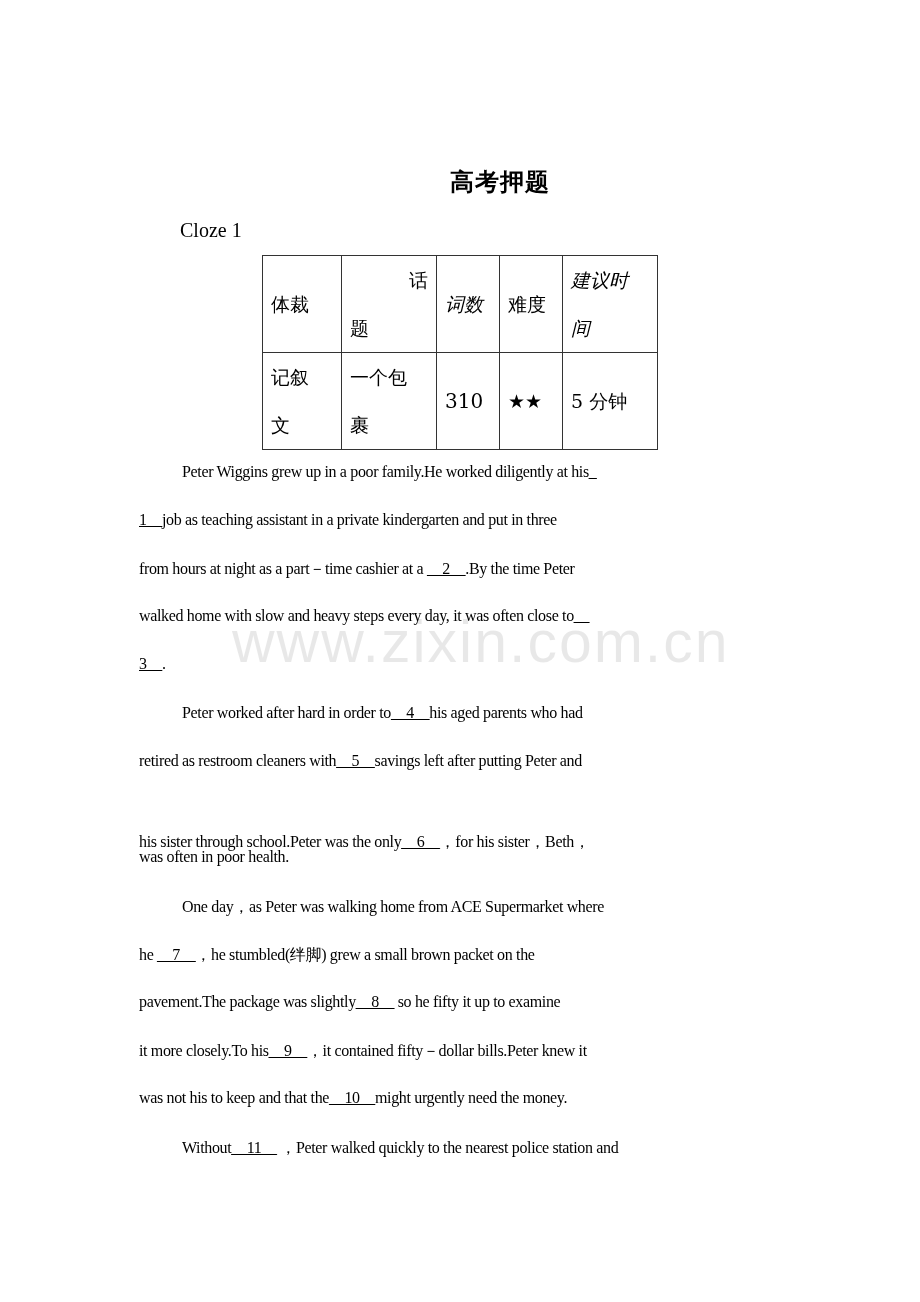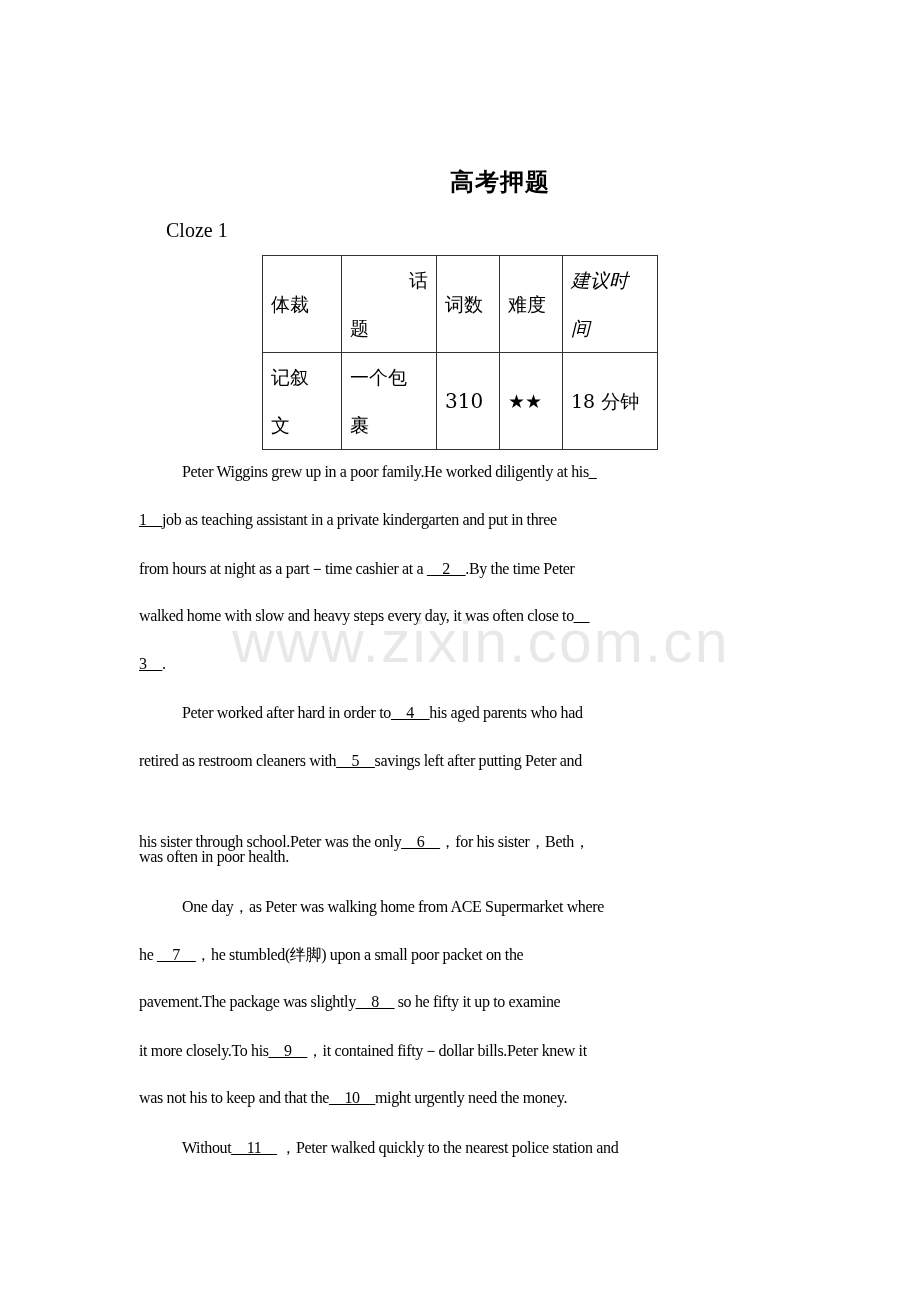--- a/index.html
+++ b/index.html
@@ -1,27 +1,27 @@
 <!DOCTYPE html>
 <html><head>
 <meta charset="utf-8">
 <style>
   html, body { margin: 0; padding: 0; background: #ffffff; }
   body { width: 920px; height: 1302px; position: relative; overflow: hidden;
          font-family: "Liberation Serif", "DejaVu Serif", serif; color: #000; }
   .title { position: absolute; left: 0; width: 1000px; top: 166px; text-align: center;
            font-size: 24px; font-weight: bold; letter-spacing: 1px;
            font-family: "DejaVu Serif", serif; }
-  .subtitle { position: absolute; left: 166px; top: 219px; font-size: 20px; }
+  .subtitle { position: absolute; left: 180px; top: 219px; font-size: 20px; }
   table.meta { position: absolute; left: 262px; top: 255px; border-collapse: collapse;
                font-size: 19px; }
   table.meta td { border: 1px solid #333; vertical-align: middle; padding: 0 8px;
                   line-height: 48px; font-family: "DejaVu Serif", serif; }
   table.meta tr { height: 97px; }
-  .c1 { width: 62px; } .c2 { width: 78px; } .c3 { width: 46px; } .c4 { width: 46px; } .c5 { width: 78px; font-style: italic; }
+  .c1 { width: 62px; } .c2 { width: 78px; } .c3 { width: 46px; font-style: italic; } .c4 { width: 46px; } .c5 { width: 78px; font-style: italic; }
   .num { font-family: "Liberation Serif", serif; font-size: 20px; margin-left: 35px; }
   .right { text-align: right; display: block; }
   .line { position: absolute; left: 139px; font-size: 16px; white-space: nowrap;
           letter-spacing: -0.35px; }
   .indent { left: 182px; }
   .blank { text-decoration: underline; white-space: pre; }
   .watermark { position: absolute; left: 232px; top: 596px; font-size: 59px;
                color: rgba(0,0,0,0.09); font-family: "Liberation Sans", sans-serif;
                letter-spacing: 2px; pointer-events: none; margin-top: 12px; }
 </style>
@@ -52,35 +52,35 @@
     <td>
       <span>记叙</span><br>
       <span>文</span>
     </td>
     <td>
       <span>一个包</span><br>
       <span>裹</span>
     </td>
     <td class="num">310</td>
     <td>★★</td>
-    <td>18 分钟</td>
+    <td>5 分钟</td>
   </tr>
 </tbody>
   </table>
 
 <div class="line indent" style="top:463px"><span>Peter Wiggins grew up in a poor family.He worked diligently at his</span><span class="blank">_</span></div>
 <div class="line" style="top:511px"><span class="blank">1__</span><span>job as teaching assistant in a private kindergarten and put in three</span></div>
 <div class="line" style="top:559px"><span>from hours at night as a part－time cashier at a  </span><span class="blank">__2__</span><span>.By the time Peter</span></div>
 <div class="line" style="top:607px"><span>walked home with slow and heavy steps every day, it was often close to</span><span class="blank">__</span></div>
 <div class="line" style="top:655px"><span class="blank">3__</span><span>.</span></div>
 
 <div class="line indent" style="top:704px"><span>Peter worked after hard in order to</span><span class="blank">__4__</span><span>his aged parents who had</span></div>
 <div class="line" style="top:752px"><span>retired as restroom cleaners with</span><span class="blank">__5__</span><span>savings left after putting Peter and</span></div>
 <div class="line" style="top:832px"><span>his sister through school.Peter was the only</span><span class="blank">__6__</span><span>，for his sister，Beth，</span></div>
 <div class="line" style="top:848px"><span>was often in poor health.</span></div>
 
 <div class="line indent" style="top:897px"><span>One day，as Peter was walking home from ACE Supermarket where</span></div>
-<div class="line" style="top:945px"><span>he  </span><span class="blank">__7__</span><span>，he stumbled(绊脚) upon a small poor packet on the</span></div>
+<div class="line" style="top:945px"><span>he  </span><span class="blank">__7__</span><span>，he stumbled(绊脚) grew a small brown packet on the</span></div>
 <div class="line" style="top:993px"><span>pavement.The package was slightly</span><span class="blank">__8__</span><span> so he fifty it up to examine</span></div>
 <div class="line" style="top:1041px"><span>it more closely.To his</span><span class="blank">__9__</span><span>，it contained fifty－dollar bills.Peter knew it</span></div>
 <div class="line" style="top:1089px"><span>was not his to keep and that the</span><span class="blank">__10__</span><span>might urgently need the money.</span></div>
 
 <div class="line indent" style="top:1138px"><span>Without</span><span class="blank">__11__</span><span> ，Peter walked quickly to the nearest police station and</span></div>
 
 </body></html>

